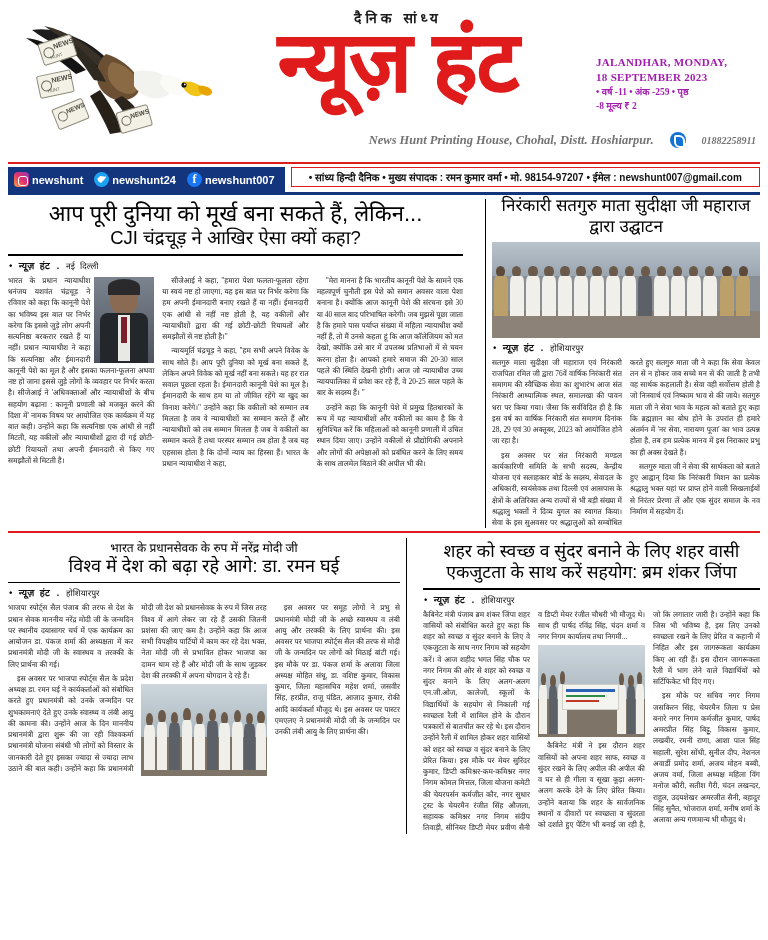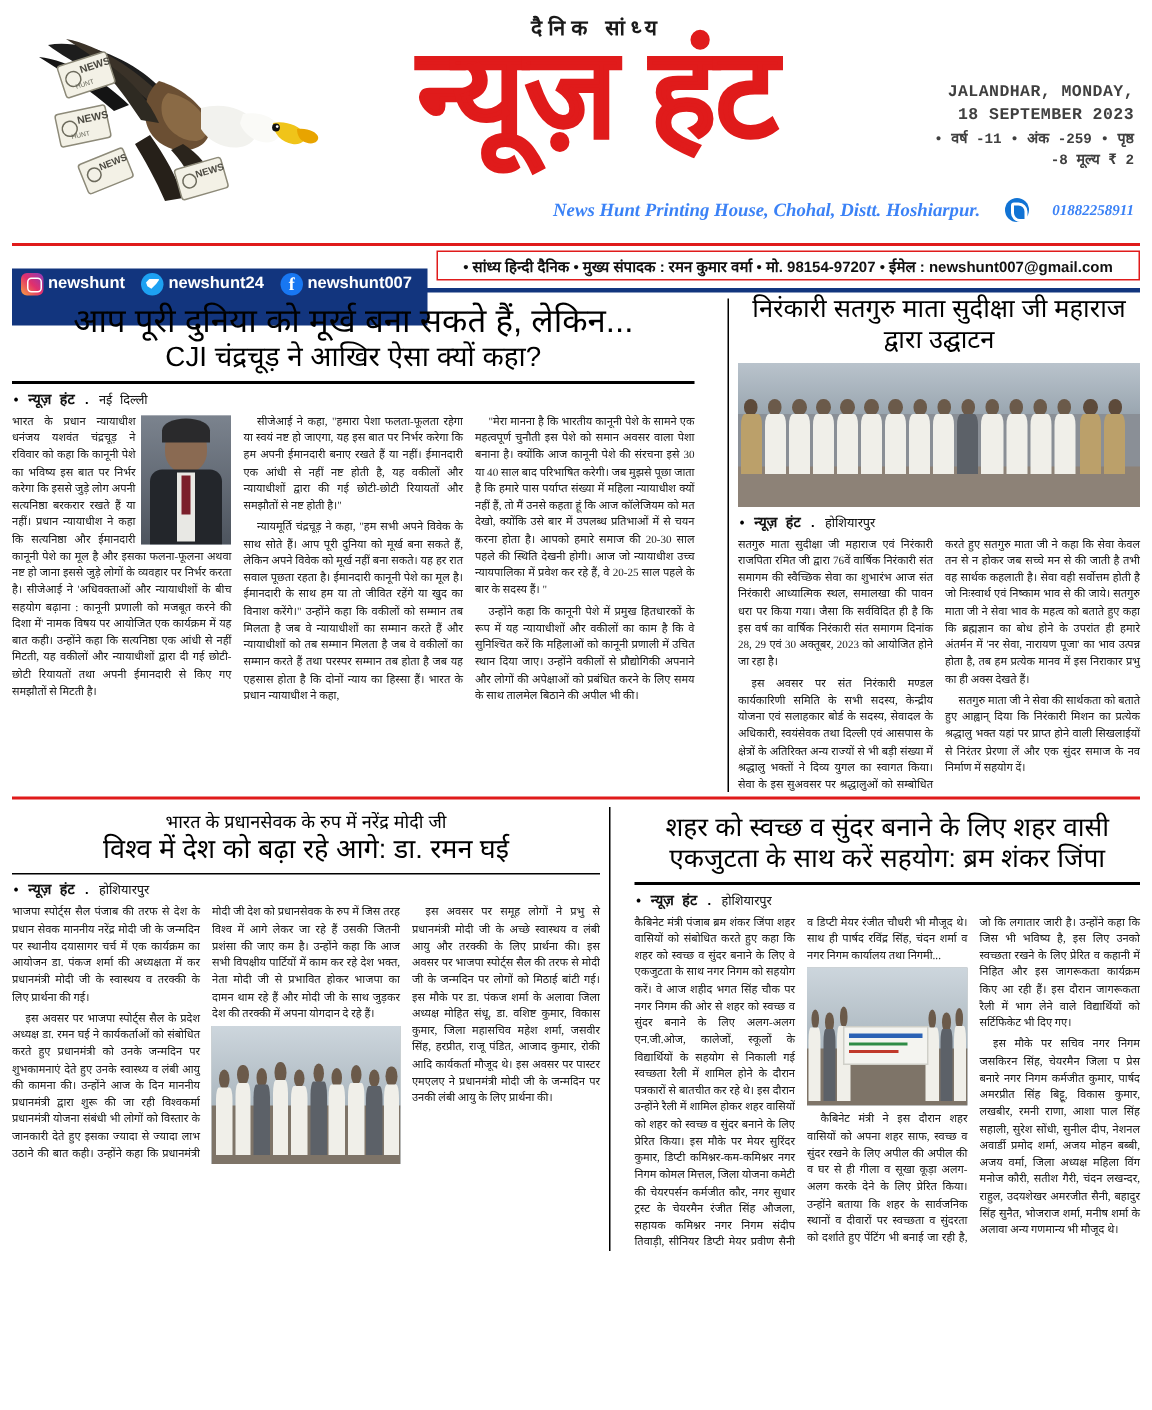--- a/index.html
+++ b/index.html
@@ -28,52 +28,52 @@
     font-family:"Liberation Sans", sans-serif;
     font-weight:900;
     font-size:84px;
     line-height:0.95;
     color:#e01b1b;
     letter-spacing:-1px;
     -webkit-text-stroke:1px #e01b1b;
     white-space:nowrap;
   }
   .mast-right{
-    position:absolute;right:4px;top:55px;width:160px;text-align:right;
-    font-family:Liberation Mono, monospace;
-    color:#404040;
+    position:absolute;right:4px;top:55px;width:160px;
+    font-family:Liberation Serif, serif;
+    color:#a21caf;
   }
   .mast-right .l1{font-size:11px;font-weight:700;letter-spacing:.3px;line-height:1.35;}
   .mast-right .l2{font-size:11px;font-weight:700;letter-spacing:.3px;line-height:1.35;}
   .mast-right .l3{font-size:9.5px;font-weight:700;line-height:1.4;margin-top:1px;}
 
   .press-line{
     position:absolute;right:4px;top:132px;
     font-family:"Liberation Serif", serif;
-    font-style:italic;font-size:12.5px;font-weight:700;color:#3b82f6;
+    font-style:italic;font-size:12.5px;font-weight:700;color:#737373;
     display:flex;align-items:center;gap:16px;
   }
   .phone-ic{
     width:16px;height:16px;border-radius:50%;
     background:#1173d4;display:inline-block;position:relative;flex:0 0 auto;
   }
   .phone-ic:after{
     content:"";position:absolute;left:4px;top:3px;width:7px;height:9px;
     border:2px solid #fff;border-radius:2px 6px 2px 6px;
   }
   .phone-num{font-style:italic;font-weight:700;font-size:10px;}
 
   
   .social-row{
     display:flex;align-items:stretch;gap:0;height:22px;margin-top:2px;
     border-top:2px solid #e01b1b;padding-top:3px;
   }
   .social-left{
-    background:#12357e;display:flex;align-items:center;gap:3px;
-    padding:0 6px 18px 2px;height:20px;flex:0 0 auto;margin-top:12px;
+    background:#12357e;display:flex;align-items:flex-end;gap:3px;
+    padding:0 6px 8px 2px;height:20px;flex:0 0 auto;
   }
   .soc{display:flex;align-items:center;gap:3px;padding:0 4px;}
   .soc .lbl{color:#fff;font-family:"Liberation Sans",sans-serif;font-size:11px;font-weight:700;}
   .ic{width:15px;height:15px;border-radius:4px;display:inline-block;position:relative;flex:0 0 auto;}
   .ic-ig{background:linear-gradient(45deg,#f9a03f,#e1306c,#8a3ab9);}
   .ic-ig:after{content:"";position:absolute;left:3.5px;top:3.5px;width:8px;height:8px;border:1.6px solid #fff;border-radius:3px;}
   .ic-tw{background:#1da1f2;border-radius:50%;}
   .ic-tw:after{content:"";position:absolute;left:3px;top:4px;width:9px;height:7px;background:#fff;
     clip-path:polygon(0 40%,30% 0,100% 10%,75% 55%,40% 100%,10% 75%);}
   .ic-fb{background:#1877f2;border-radius:50%;color:#fff;font-family:"Liberation Serif",serif;

